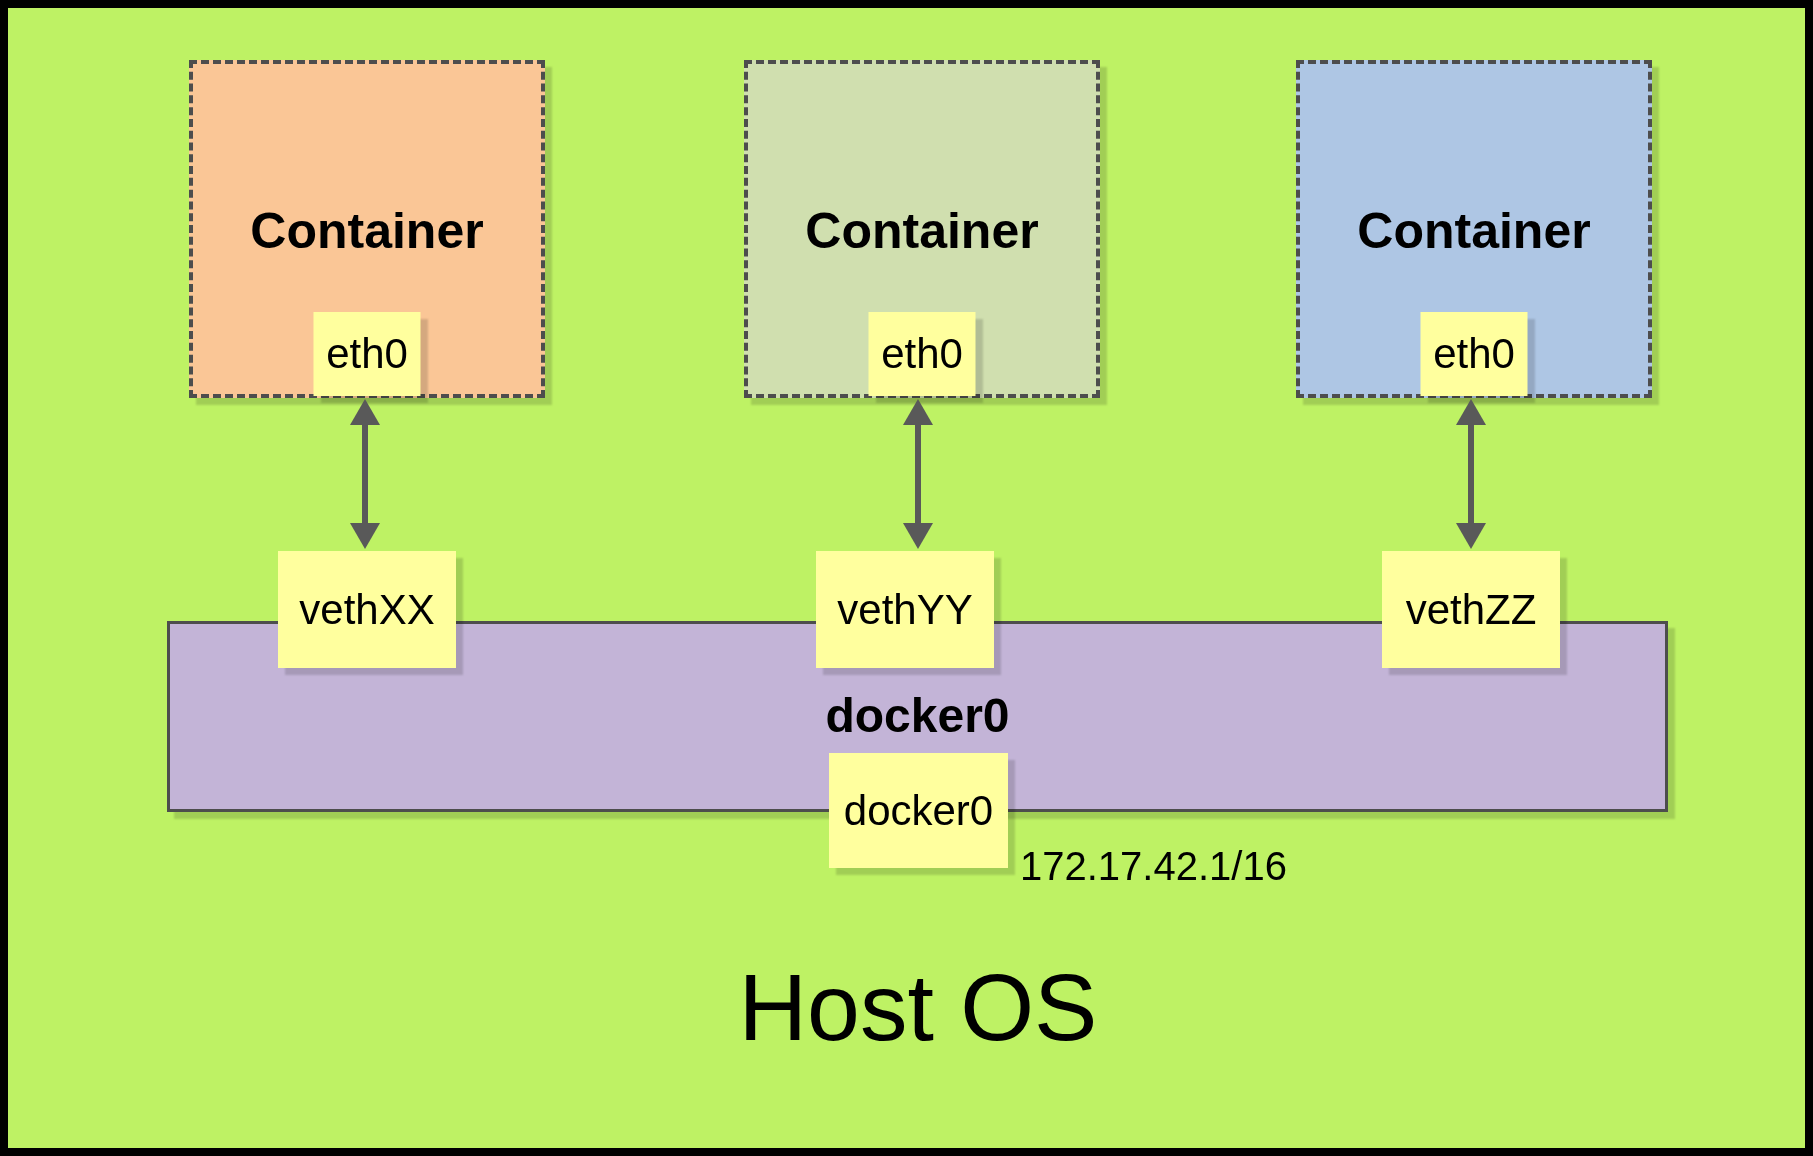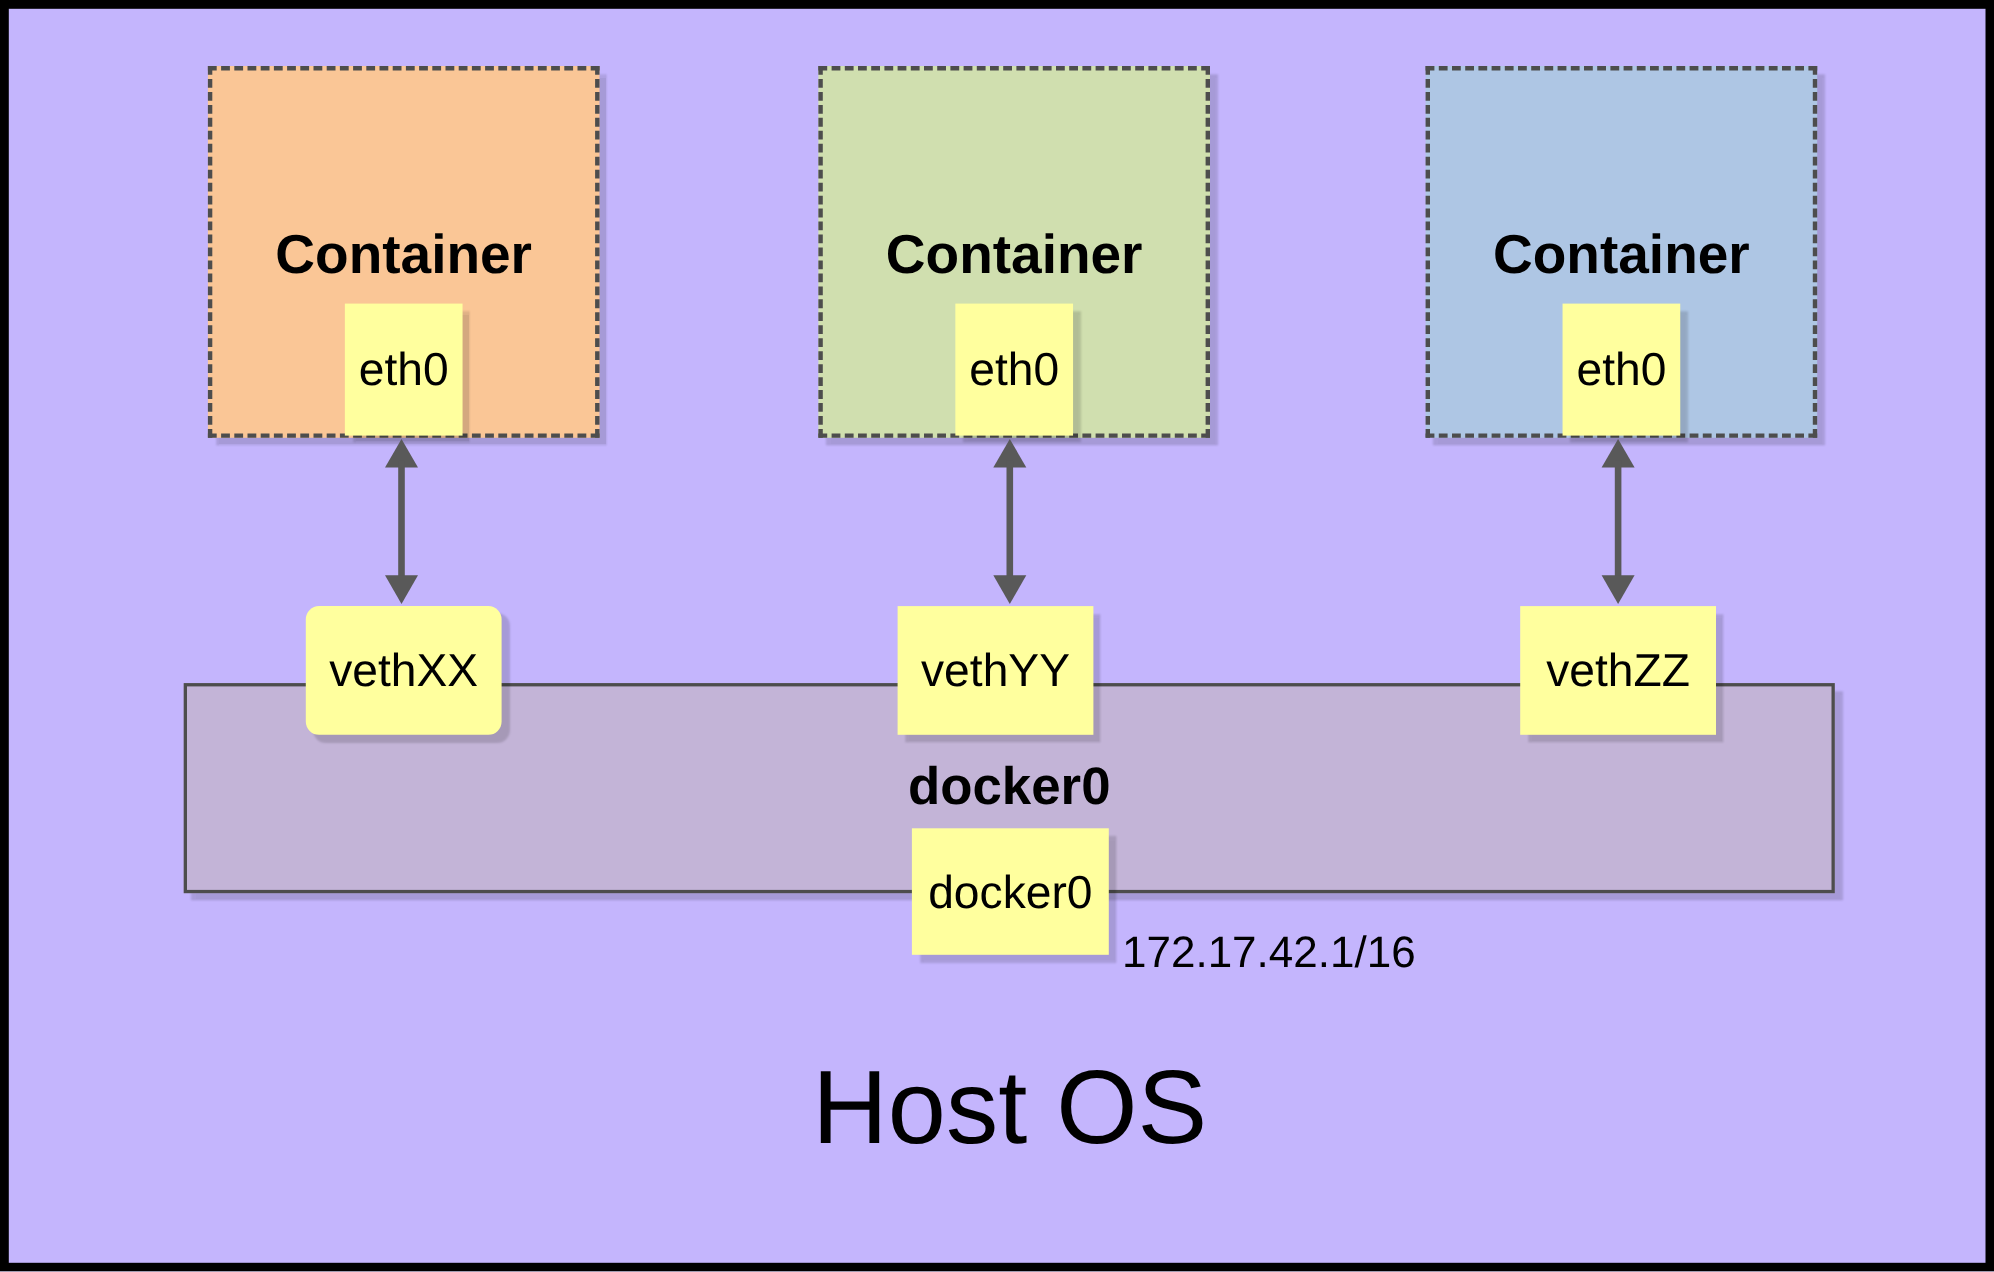--- a/index.html
+++ b/index.html
@@ -7,21 +7,21 @@
     padding: 0;
     background: #ffffff;
     font-family: "Liberation Sans", "DejaVu Sans", sans-serif;
   }
 
   .stage {
     position: relative;
     width: 1813px;
     height: 1156px;
     box-sizing: border-box;
-    background: #c4b5fd;
+    background: #bef264;
     border: 8px solid #000000;
     overflow: hidden;
   }
 
   
   .container-box {
     position: absolute;
     top: 52px;
     width: 356px;
     height: 338px;
@@ -53,33 +53,33 @@
     display: flex;
     align-items: center;
     justify-content: center;
     font-size: 42px;
     line-height: 1;
     color: #000000;
   }
 
   .eth-node {
     width: 107px;
-    height: 120px;
+    height: 84px;
     left: 50%;
     bottom: -2px;
     transform: translateX(-50%);
   }
 
   .veth-node {
     width: 178px;
     height: 117px;
     top: 543px;
     z-index: 3;
   }
-  .veth-node.v1 { left: 270px; border-radius: 12px; }
+  .veth-node.v1 { left: 270px; }
   .veth-node.v2 { left: 808px; }
   .veth-node.v3 { left: 1374px; }
 
   .docker0-node {
     width: 179px;
     height: 115px;
     left: 821px;
     top: 745px;
     z-index: 3;
   }

